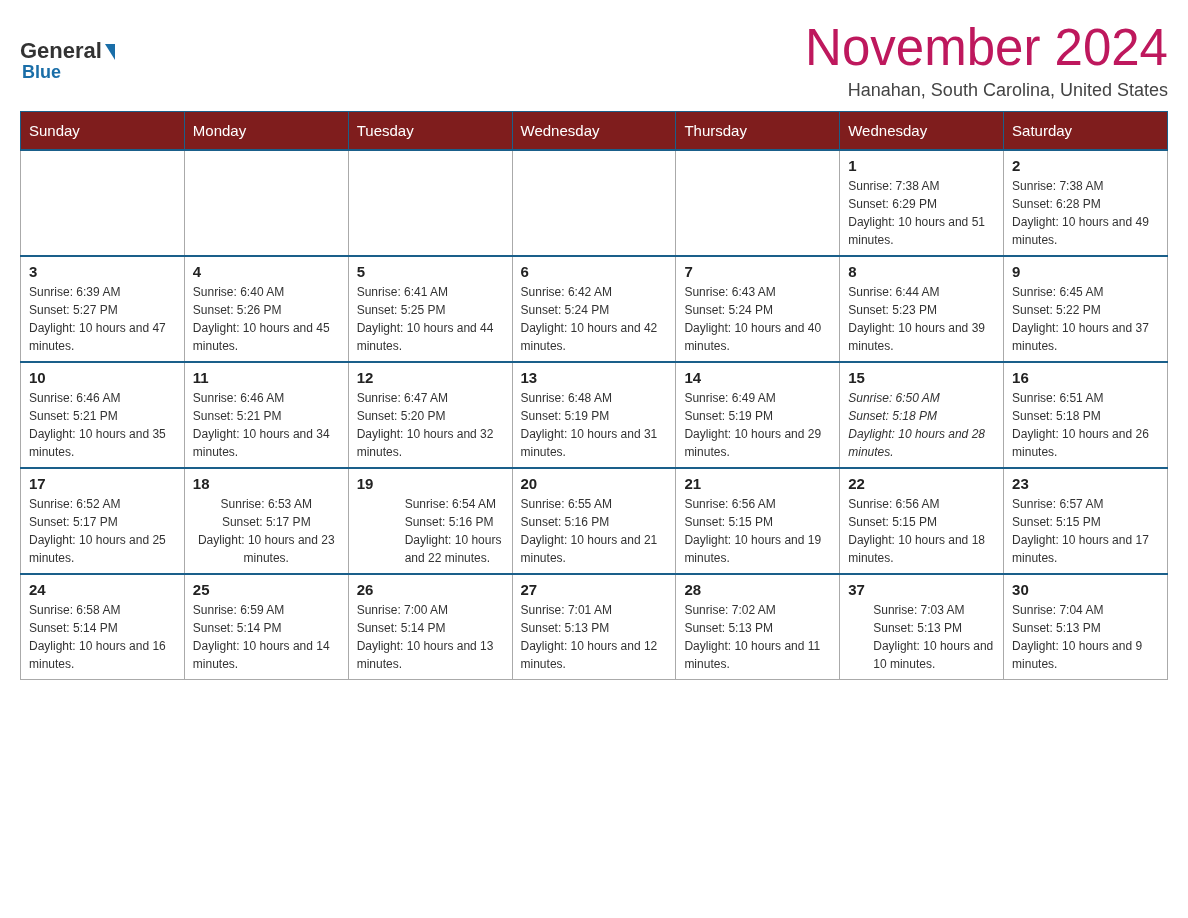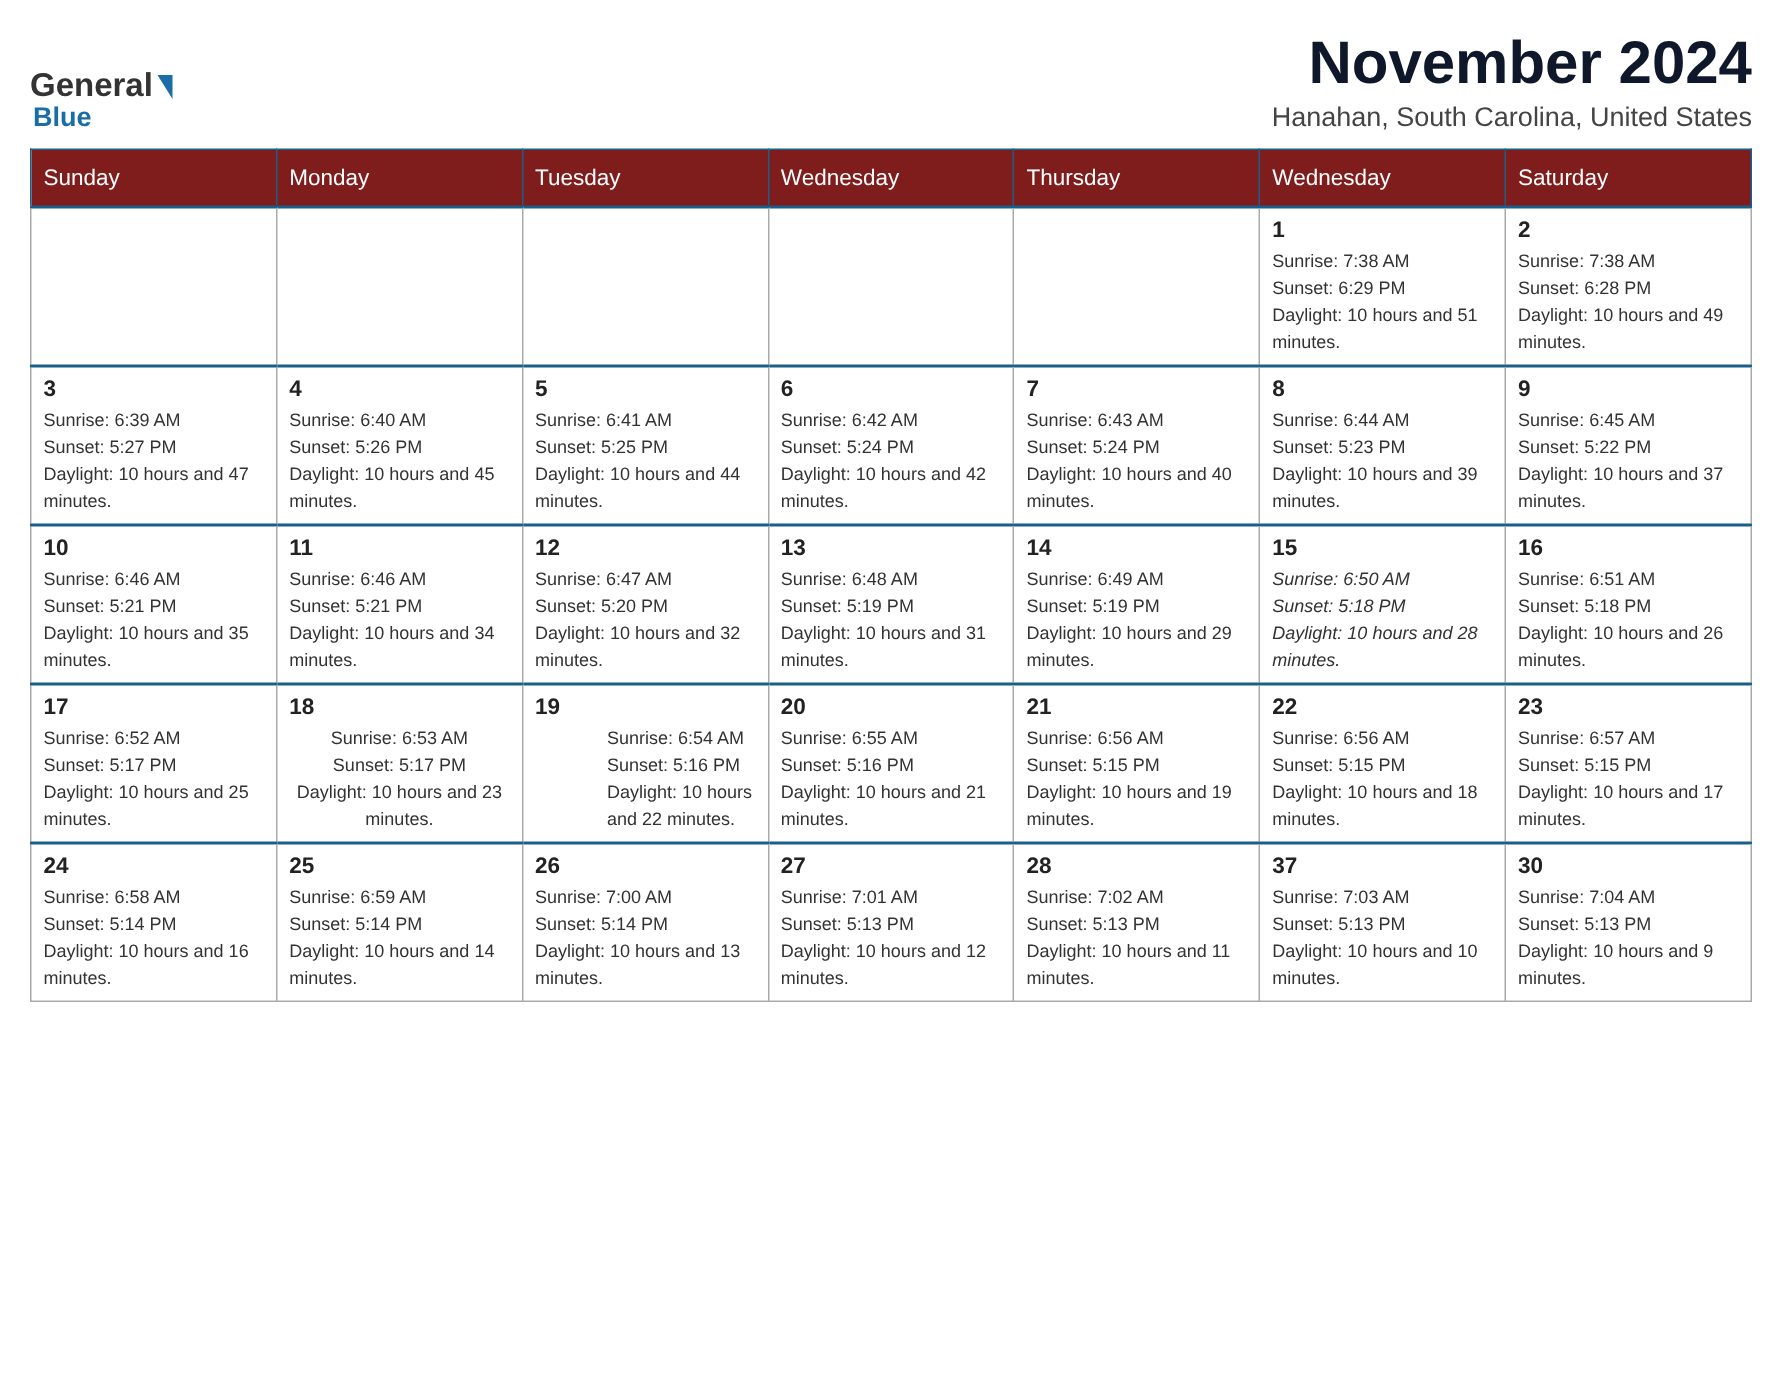--- a/index.html
+++ b/index.html
@@ -5,21 +5,21 @@
     * { box-sizing: border-box; margin: 0; padding: 0; }
     body {
       font-family: Arial, Helvetica, sans-serif;
       background: #fff;
       padding: 20px;
       color: #222;
     }
     .header-area {
       display: flex;
       justify-content: space-between;
-      align-items: flex-end;
+      align-items: center;
       margin-bottom: 10px;
     }
     .logo {
       display: flex;
       flex-direction: column;
       align-items: flex-start;
     }
     .logo-top {
       display: flex;
       align-items: center;
@@ -40,23 +40,23 @@
       color: #1a6ea8;
       font-size: 18px;
       font-weight: bold;
       margin-top: -2px;
       margin-left: 2px;
     }
     .title-area {
       text-align: right;
     }
     .main-title {
-      font-size: 40px;
-      font-weight: bold;
-      color: #0f172a;
+      font-size: 51px;
+      font-weight: normal;
+      color: #be185d;
       line-height: 1.1;
     }
     .subtitle {
       font-size: 18px;
       color: #444;
       margin-top: 4px;
     }
     .calendar {
       width: 100%;
       border-collapse: collapse;
@@ -304,21 +304,21 @@
 Daylight: 10 hours and 12 minutes.</div>
         </td>
         <td>
           <span class="day-num">28</span>
           <div class="day-info" style="white-space: pre-line;">Sunrise: 7:02 AM
 Sunset: 5:13 PM
 Daylight: 10 hours and 11 minutes.</div>
         </td>
         <td>
           <span class="day-num">37</span>
-          <div class="day-info" style="white-space: pre-line;">Sunrise: 7:03 AM
+          <div class="day-info" style="white-space: pre-line; margin-left: 25px;">Sunrise: 7:03 AM
 Sunset: 5:13 PM
 Daylight: 10 hours and 10 minutes.</div>
         </td>
         <td>
           <span class="day-num">30</span>
           <div class="day-info" style="white-space: pre-line;">Sunrise: 7:04 AM
 Sunset: 5:13 PM
 Daylight: 10 hours and 9 minutes.</div>
         </td>
       </tr>

